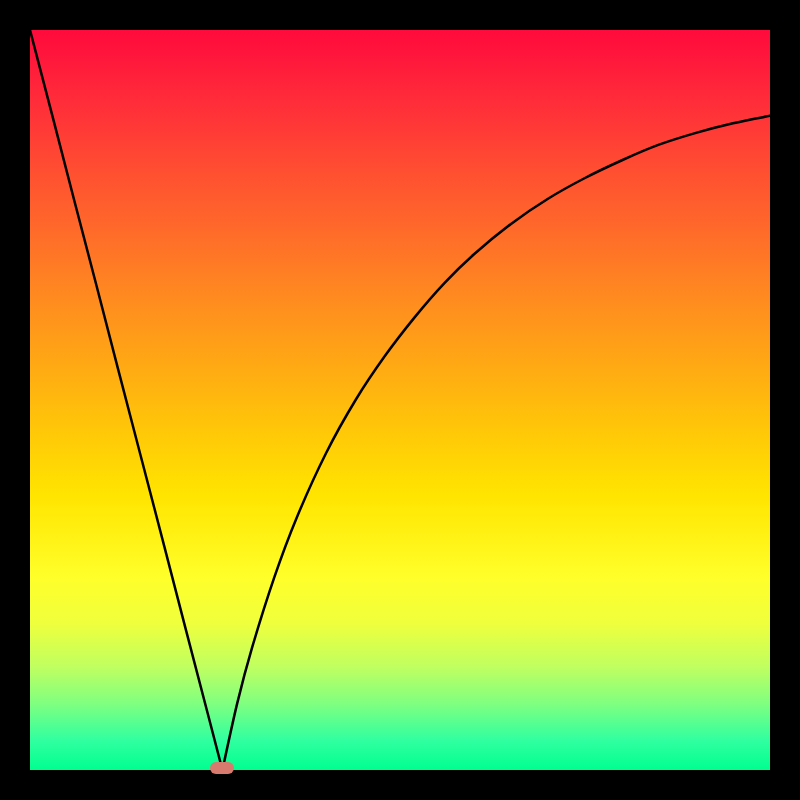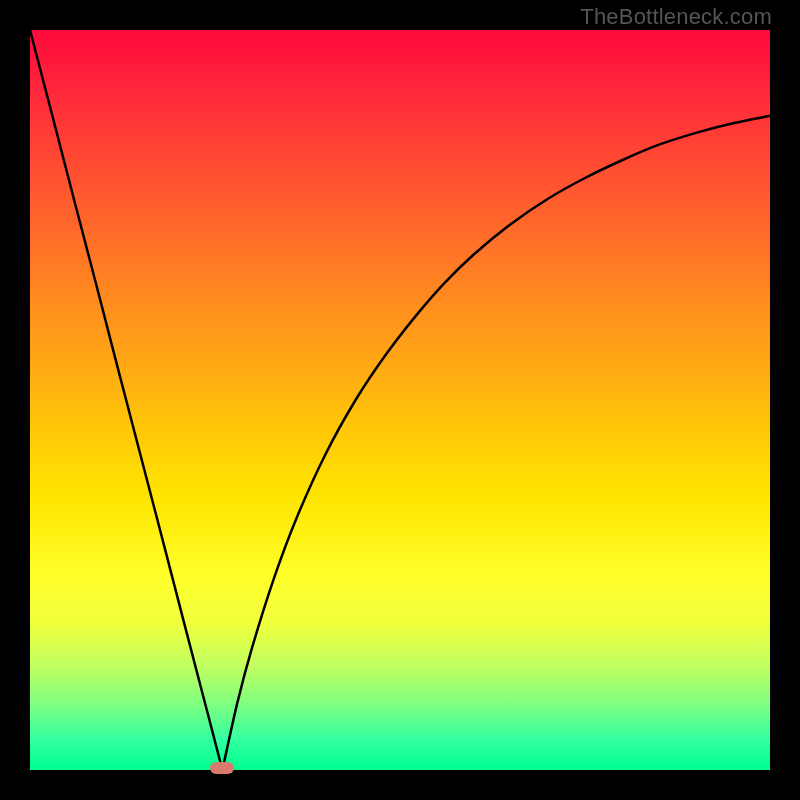--- a/index.html
+++ b/index.html
@@ -53,21 +53,20 @@
     width: 24px;
     height: 12px;
     border-radius: 6px;
     background: #d97a6e;
   }
 </style>
 </head>
 <body>
 
 <div class="frame">
-  <div class="watermark">TheBottleneck.com</div>
   <div class="plot-area">
     <svg class="curve" viewBox="0 0 740 740" preserveAspectRatio="none">
       <path id="curve-left" fill="none" stroke="#000" stroke-width="2.5" stroke-linecap="round" stroke-linejoin="round" d="M 0.00 0.00 L 22.20 85.10 L 44.40 170.94 L 66.60 256.04 L 88.80 341.88 L 111.00 426.98 L 133.20 512.08 L 155.40 597.92 L 177.60 683.02 L 192.40 740.00"></path>
       <path id="curve-right" fill="none" stroke="#000" stroke-width="2.5" stroke-linecap="round" stroke-linejoin="round" d="M 192.4 740 C 194.87 728.90, 202.27 693.75, 207.20 673.40 C 212.13 653.05, 215.83 638.87, 222.00 617.90 C 228.17 596.93, 236.80 569.18, 244.20 547.60 C 251.60 526.02, 257.77 509.12, 266.40 488.40 C 275.03 467.68, 286.13 443.01, 296.00 423.28 C 305.87 403.55, 315.73 386.28, 325.60 370.00 C 335.47 353.72, 345.33 339.41, 355.20 325.60 C 365.07 311.79, 374.93 299.21, 384.80 287.12 C 394.67 275.03, 404.53 263.56, 414.40 253.08 C 424.27 242.60, 432.90 234.09, 444.00 224.22 C 455.10 214.35, 468.67 203.13, 481.00 193.88 C 493.33 184.63, 505.67 176.37, 518.00 168.72 C 530.33 161.07, 542.67 154.41, 555.00 148.00 C 567.33 141.59, 579.67 135.79, 592.00 130.24 C 604.33 124.69, 616.67 119.26, 629.00 114.70 C 641.33 110.14, 653.67 106.44, 666.00 102.86 C 678.33 99.28, 690.67 96.08, 703.00 93.24 C 715.33 90.40, 733.83 87.07, 740.00 85.84"></path>
     </svg>
     <div id="minmarker" class="minmarker" style="left: 180.4px; top: 732px;"></div>
   </div>
 </div>
 
 </body></html>

